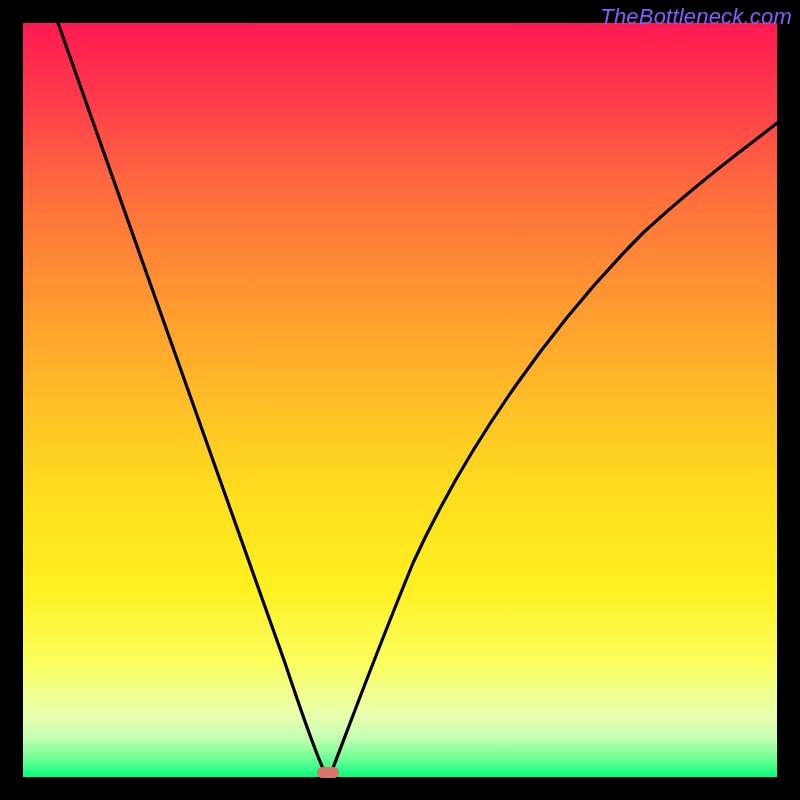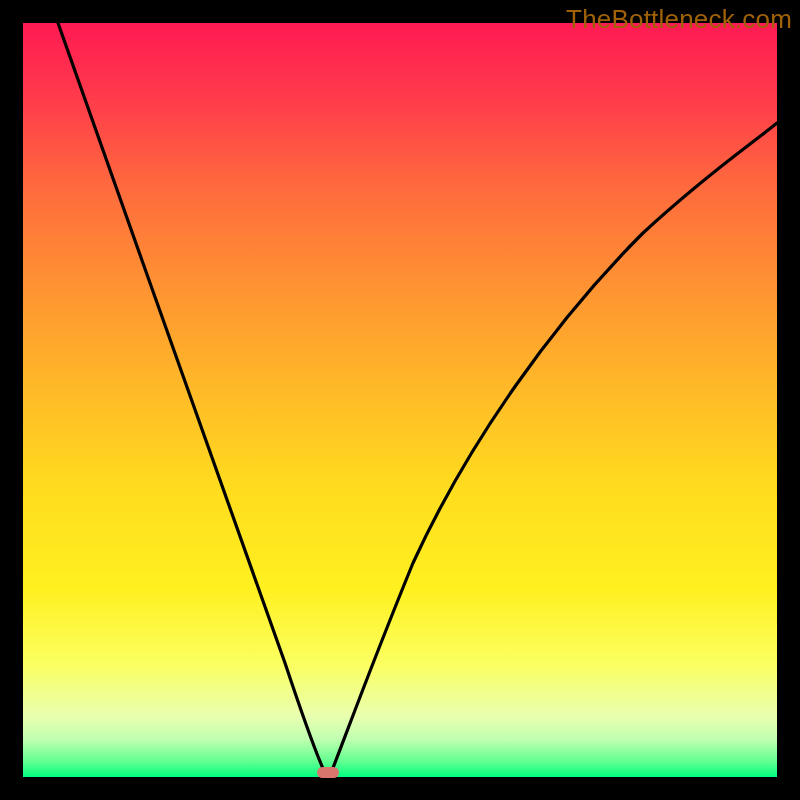--- a/index.html
+++ b/index.html
@@ -49,24 +49,25 @@
   }
   .marker {
     position: absolute;
     background: #d8766e;
     border-radius: 6px;
   }
   .watermark {
     position: absolute;
     top: 4px;
     right: 8px;
-    color: #a16207;
-    font-size: 26px;
+    color: #8b5cf6;
+    font-size: 22px;
     font-weight: 500;
     letter-spacing: 0.2px;
+    font-style: italic;
   }
 </style>
 </head>
 <body>
 
 <div class="chart-container">
 
   <div class="plot-area">
     <div class="gradient-bg"></div>
 

